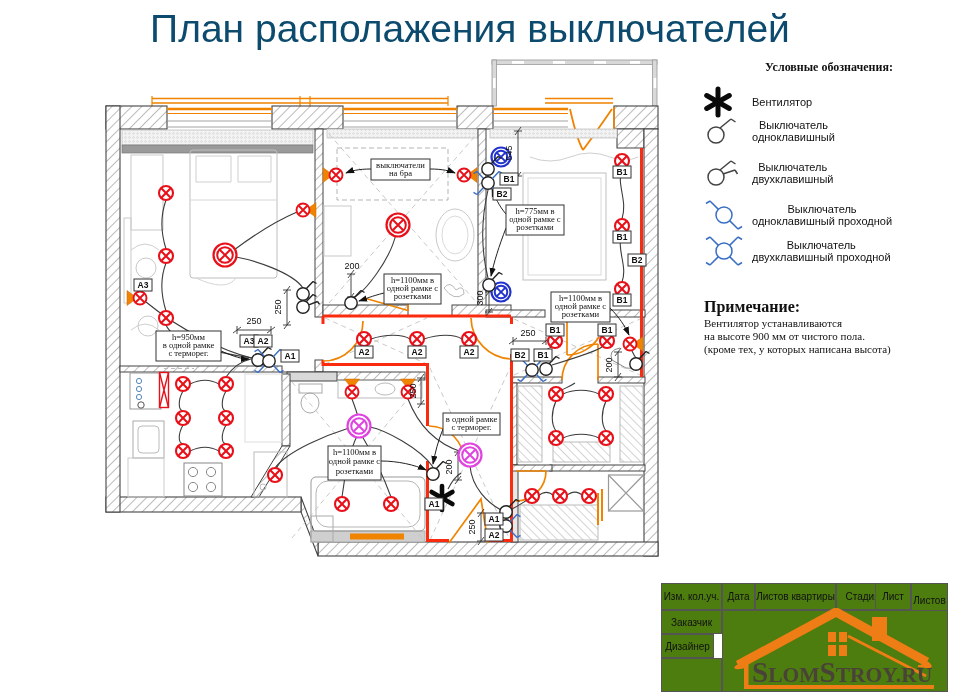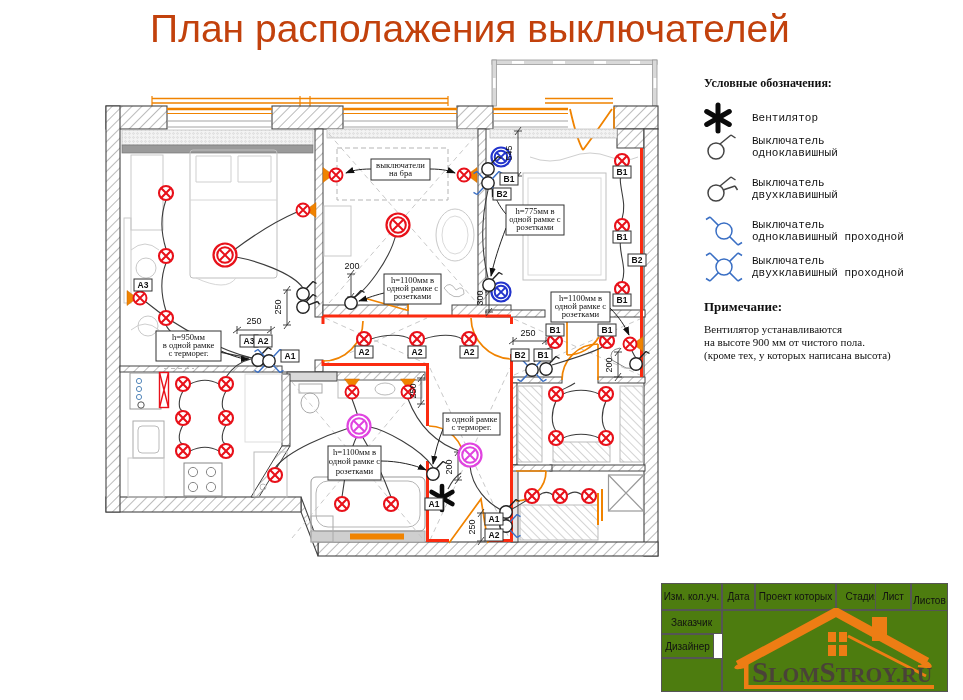--- a/index.html
+++ b/index.html
@@ -1,30 +1,30 @@
 <!DOCTYPE html>
 <html><head>
 <meta charset="utf-8">
 <style>
   html,body{margin:0;padding:0;background:#fff;}
   body{width:963px;height:700px;position:relative;overflow:hidden;
        font-family:"Liberation Sans",sans-serif;color:#111;}
   #page-title{position:absolute;left:0;top:7px;width:940px;text-align:center;
-       font-size:39px;font-weight:400;letter-spacing:0px;color:#c2410c;}
+       font-size:39px;font-weight:400;letter-spacing:0px;color:#0c4a6e;}
   #plan-svg{position:absolute;left:0;top:0;}
   
-  #legend{position:absolute;left:704px;top:76px;width:250px;height:230px;}
+  #legend{position:absolute;left:704px;top:60px;width:250px;height:230px;text-align:center;}
   #legend .hdr{font-weight:bold;font-size:12px;font-family:"Liberation Serif",serif;}
   .leg-row{display:flex;align-items:center;position:absolute;left:0;}
   .leg-ic{width:48px;height:38px;flex:0 0 48px;}
-  .leg-tx{font-size:11px;line-height:12.5px;font-family:Liberation Mono, monospace;}
+  .leg-tx{font-size:11px;line-height:12.5px;font-family:Liberation Sans, sans-serif;}
   #leg-r0{top:23px}#leg-r1{top:52px}#leg-r2{top:94px}#leg-r3{top:136px}#leg-r4{top:172px}
   
   #note{position:absolute;left:704px;top:300px;width:250px;font-size:11px;line-height:13px;font-family:"Liberation Serif",serif;}
-  #note .hdr{font-weight:bold;font-size:13px;margin-bottom:10px;}
+  #note .hdr{font-weight:bold;font-size:16px;margin-bottom:4px;}
   
   #tblock{position:absolute;left:661px;top:583px;width:287px;height:109px;}
   #tblock .cell{position:absolute;border:1px solid #555;box-sizing:border-box;
       font-size:10px;display:flex;align-items:center;justify-content:center;background:#4d7c0f;white-space:nowrap;}
   #logo-svg{position:absolute;left:722px;top:608px;}
 </style>
 </head>
 <body>
 
 <div id="page-title">План располажения выключателей</div>
@@ -605,21 +605,21 @@
 <div id="note">
   <div class="hdr">Примечание:</div>
   <div>Вентилятор устанавливаются</div>
   <div>на высоте 900 мм от чистого пола.</div>
   <div>(кроме тех, у которых написана высота)</div>
 </div>
 
 <div id="tblock">
   <div class="cell" style="left:0;top:0;width:61px;height:27px">Изм. кол.уч.</div>
   <div class="cell" style="left:61px;top:0;width:33px;height:27px">Дата</div>
-  <div class="cell" style="left:94px;top:0;width:81px;height:27px">Проект которых</div>
+  <div class="cell" style="left:94px;top:0;width:81px;height:27px">Листов квартиры</div>
   <div class="cell" style="left:175px;top:0;width:53px;height:27px">Стадия</div>
   <div class="cell" style="left:214px;top:0;width:36px;height:27px">Лист</div>
   <div class="cell" style="left:250px;top:0;width:37px;height:34px">Листов</div>
   <div class="cell" style="left:0;top:27px;width:61px;height:24px">Заказчик</div>
   <div class="cell" style="left:0;top:51px;width:53px;height:24px">Дизайнер</div>
   <div class="cell" style="left:0;top:75px;width:61px;height:34px"></div>
   <div class="cell" style="left:61px;top:27px;width:226px;height:82px"></div>
 </div>
 
 <svg id="logo-svg" width="226" height="84" viewBox="0 0 226 84">

